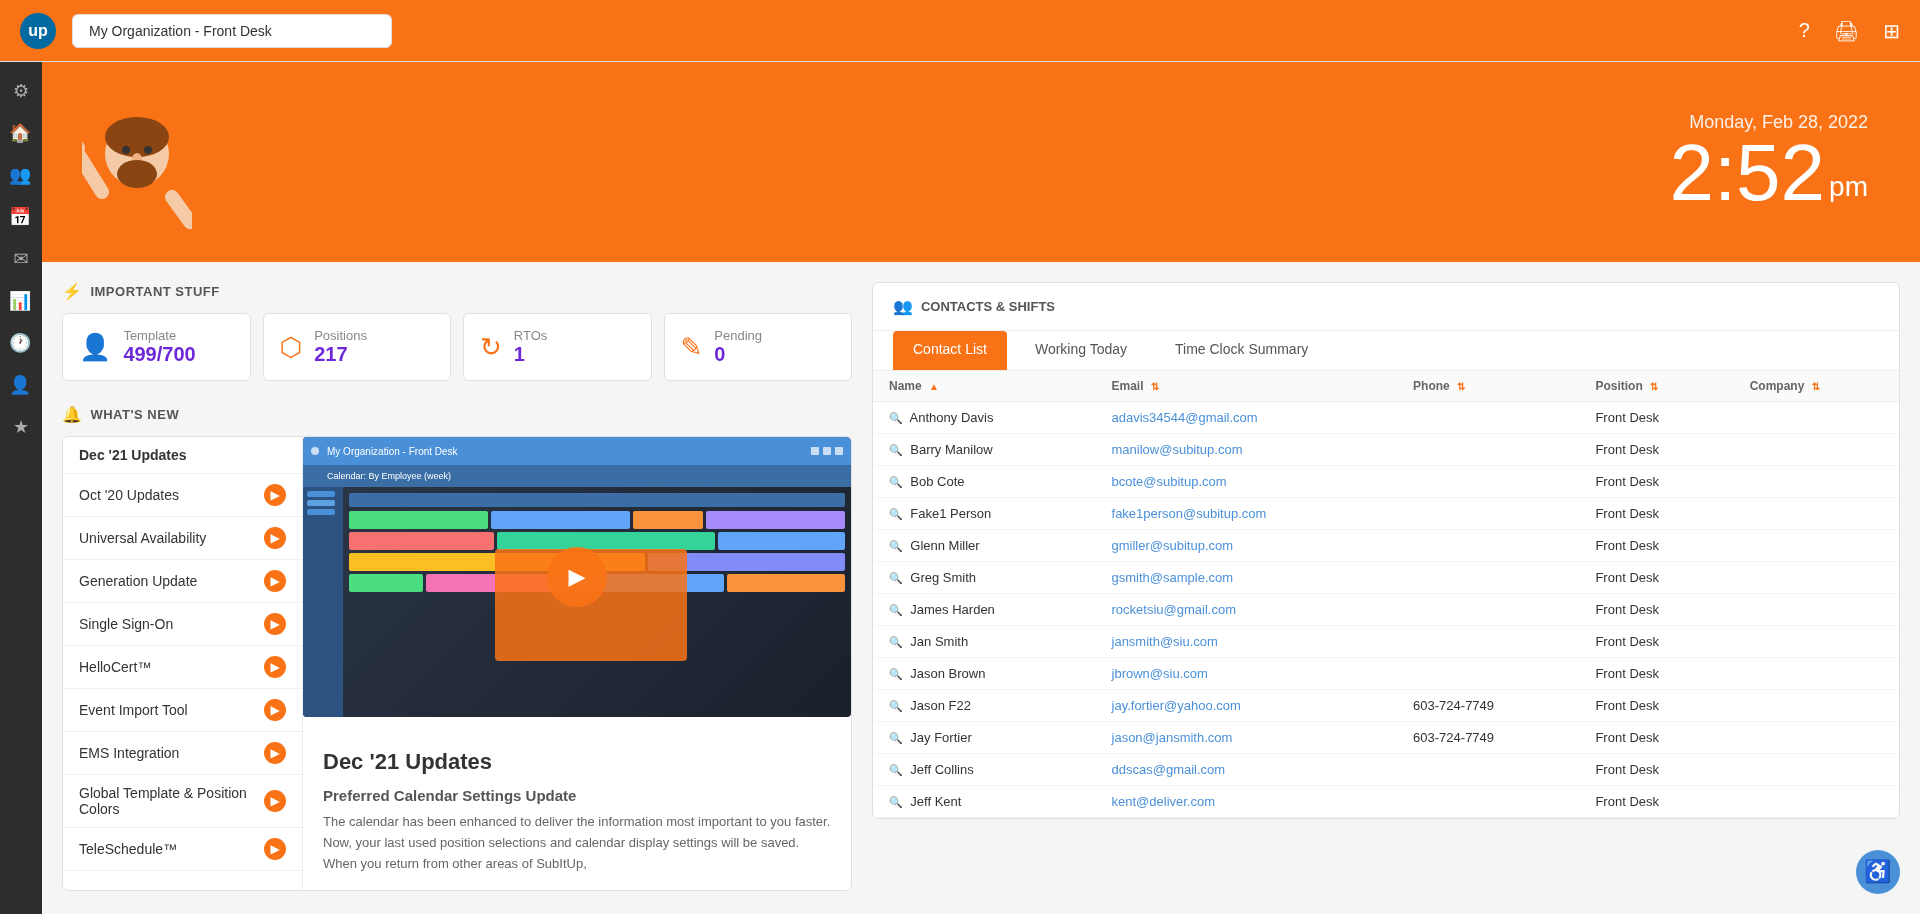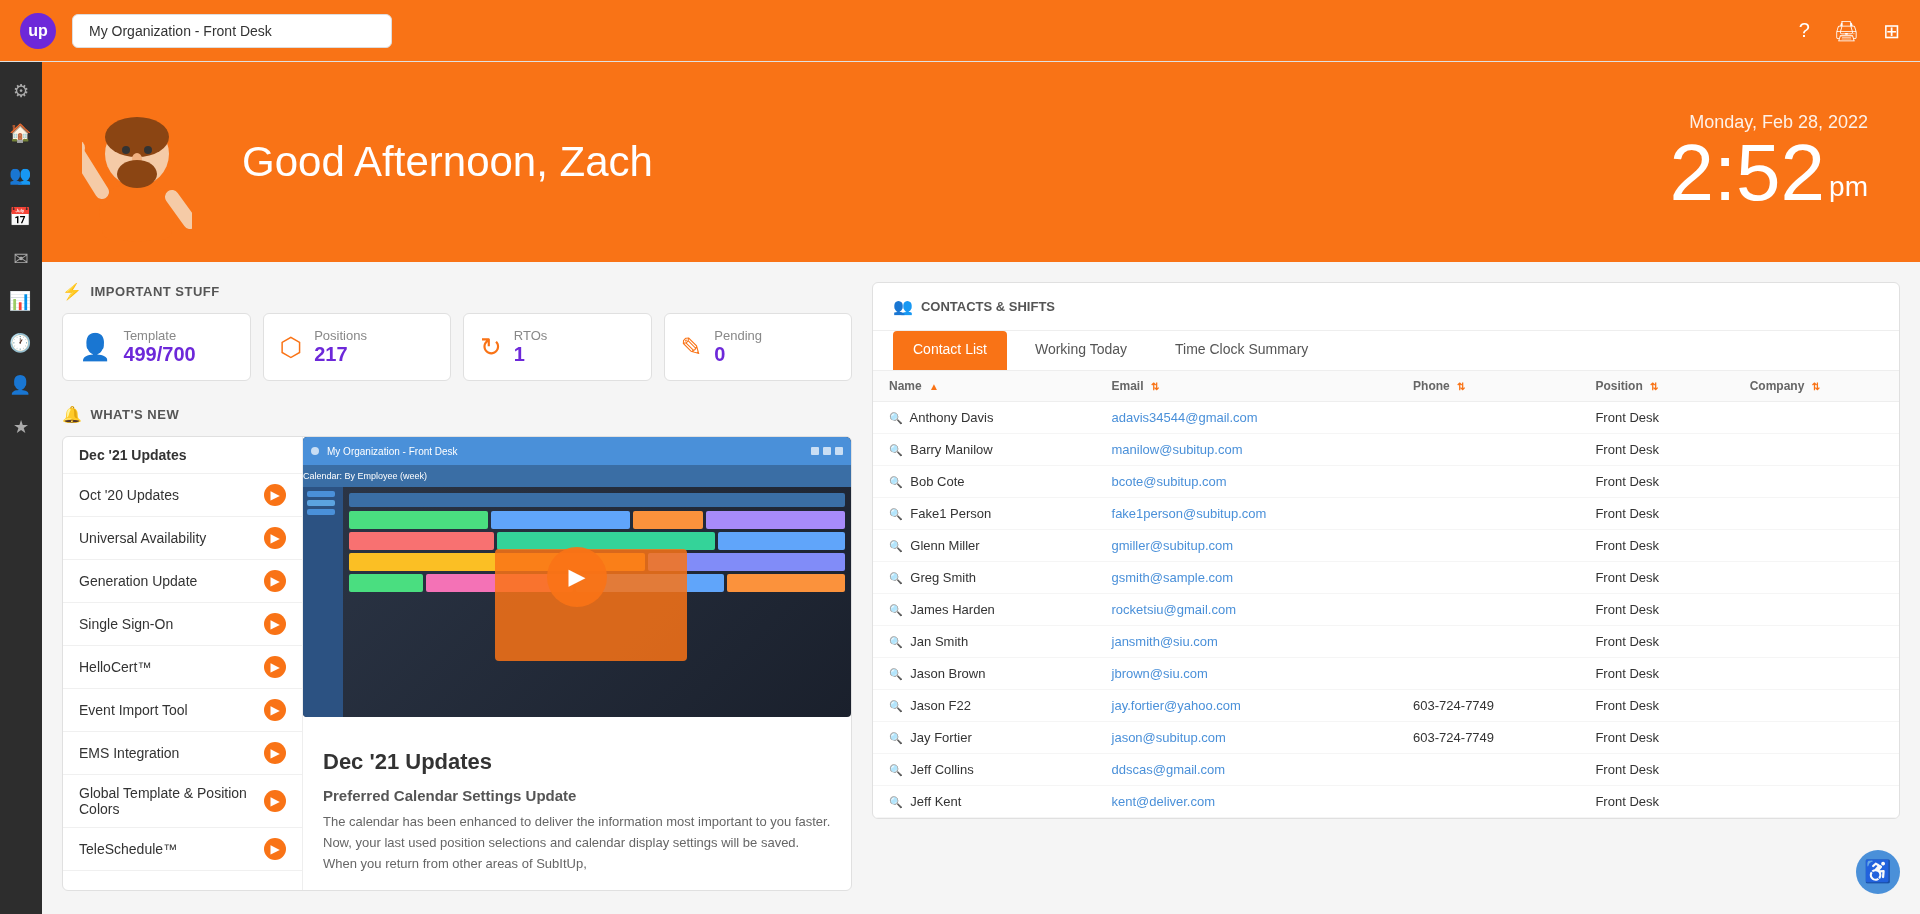--- a/index.html
+++ b/index.html
@@ -5,21 +5,21 @@
     * { margin: 0; padding: 0; box-sizing: border-box; }
     body { font-family: 'Segoe UI', Arial, sans-serif; background: #f5f5f5; width: 1920px; min-height: 914px; overflow-x: hidden; }
 
     
     .top-bar {
       position: fixed; top: 0; left: 0; right: 0; height: 62px;
       background: #fff; display: flex; align-items: center;
       padding: 0 20px; z-index: 100; border-bottom: 1px solid #e0e0e0;
     }
     .logo-circle {
-      width: 36px; height: 36px; background: #6d28d9; border-radius: 50%;
+      width: 36px; height: 36px; background: #0369a1; border-radius: 50%;
       display: flex; align-items: center; justify-content: center;
       color: #fff; font-weight: bold; font-size: 16px; margin-right: 16px; text-align: center;
     }
     .org-selector {
       background: #fff; border: 1px solid #ddd; border-radius: 6px;
       padding: 8px 16px; display: flex; align-items: center; gap: 8px;
       cursor: pointer; min-width: 320px; font-size: 14px; color: #333;
     }
     .org-selector-arrow { color: #f97316; margin-left: auto; }
     .top-bar-right { margin-left: auto; display: flex; align-items: center; gap: 24px; }
@@ -227,23 +227,20 @@
 
         <rect x="20" y="108" width="70" height="50" rx="10" fill="#f97316"></rect>
 
         <line x1="20" y1="110" x2="-5" y2="70" stroke="#f5cba7" stroke-width="14" stroke-linecap="round"></line>
 
         <line x1="90" y1="115" x2="108" y2="140" stroke="#f5cba7" stroke-width="14" stroke-linecap="round"></line>
 
         <circle cx="-5" cy="66" r="8" fill="#f5cba7"></circle>
       </svg>
     </div>
-    <div>
-      <h1 style="color:#fff;font-size:42px;font-weight:300;">Good Afternoon, Zach</h1>
-    </div>
     <div class="hero-datetime">
       <div class="date">Monday, Feb 28, 2022</div>
       <div style="display:flex;align-items:flex-end;justify-content:flex-end;">
         <span class="time" style="font-size:80px;font-weight:200;color:#fff;line-height:1;">2:52</span>
         <span class="ampm" style="font-size:28px;color:#fff;margin-bottom:10px;margin-left:4px;">pm</span>
       </div>
     </div>
   </div>
 
   <div class="content-row">
@@ -340,21 +337,21 @@
             <div class="video-screenshot">
               <div class="video-topbar">
                 <div class="video-topbar-dot"></div>
                 <div style="color:#fff;font-size:10px;margin-left:4px;">My Organization - Front Desk</div>
                 <div style="margin-left:auto;display:flex;gap:4px;">
                   <div style="width:8px;height:8px;background:#fff;border-radius:1px;opacity:0.7;"></div>
                   <div style="width:8px;height:8px;background:#fff;border-radius:1px;opacity:0.7;"></div>
                   <div style="width:8px;height:8px;background:#fff;border-radius:1px;opacity:0.7;"></div>
                 </div>
               </div>
-              <div style="background:#3a6ea5;height:22px;display:flex;align-items:center;padding:0 0;gap:8px;">
+              <div style="background:#3a6ea5;height:22px;display:flex;align-items:center;padding:0 24px;gap:8px;">
                 <div style="color:#fff;font-size:9px;">Calendar: By Employee (week)</div>
               </div>
               <div class="video-body">
                 <div class="video-sidebar-mini">
                   <div style="padding:4px;">
                     <div style="width:28px;height:6px;background:#4a90d9;border-radius:2px;margin-bottom:3px;"></div>
                     <div style="width:28px;height:6px;background:#5ba3e0;border-radius:2px;margin-bottom:3px;"></div>
                     <div style="width:28px;height:6px;background:#4a90d9;border-radius:2px;"></div>
                   </div>
                 </div>
@@ -529,21 +526,21 @@
       <td><a class="email-link" href="#">jay.fortier@yahoo.com</a></td>
       <td>603-724-7749</td>
       <td>Front Desk</td>
       <td></td>
     </tr>
                 <tr>
       <td>
         <span style="color:#aaa;font-size:11px;margin-right:4px;">🔍</span>
         Jay Fortier
       </td>
-      <td><a class="email-link" href="#">jason@subitup.com</a></td>
+      <td><a class="email-link" href="#">jason@jansmith.com</a></td>
       <td>603-724-7749</td>
       <td>Front Desk</td>
       <td></td>
     </tr>
                 <tr>
       <td>
         <span style="color:#aaa;font-size:11px;margin-right:4px;">🔍</span>
         Jeff Collins
       </td>
       <td><a class="email-link" href="#">ddscas@gmail.com</a></td>

